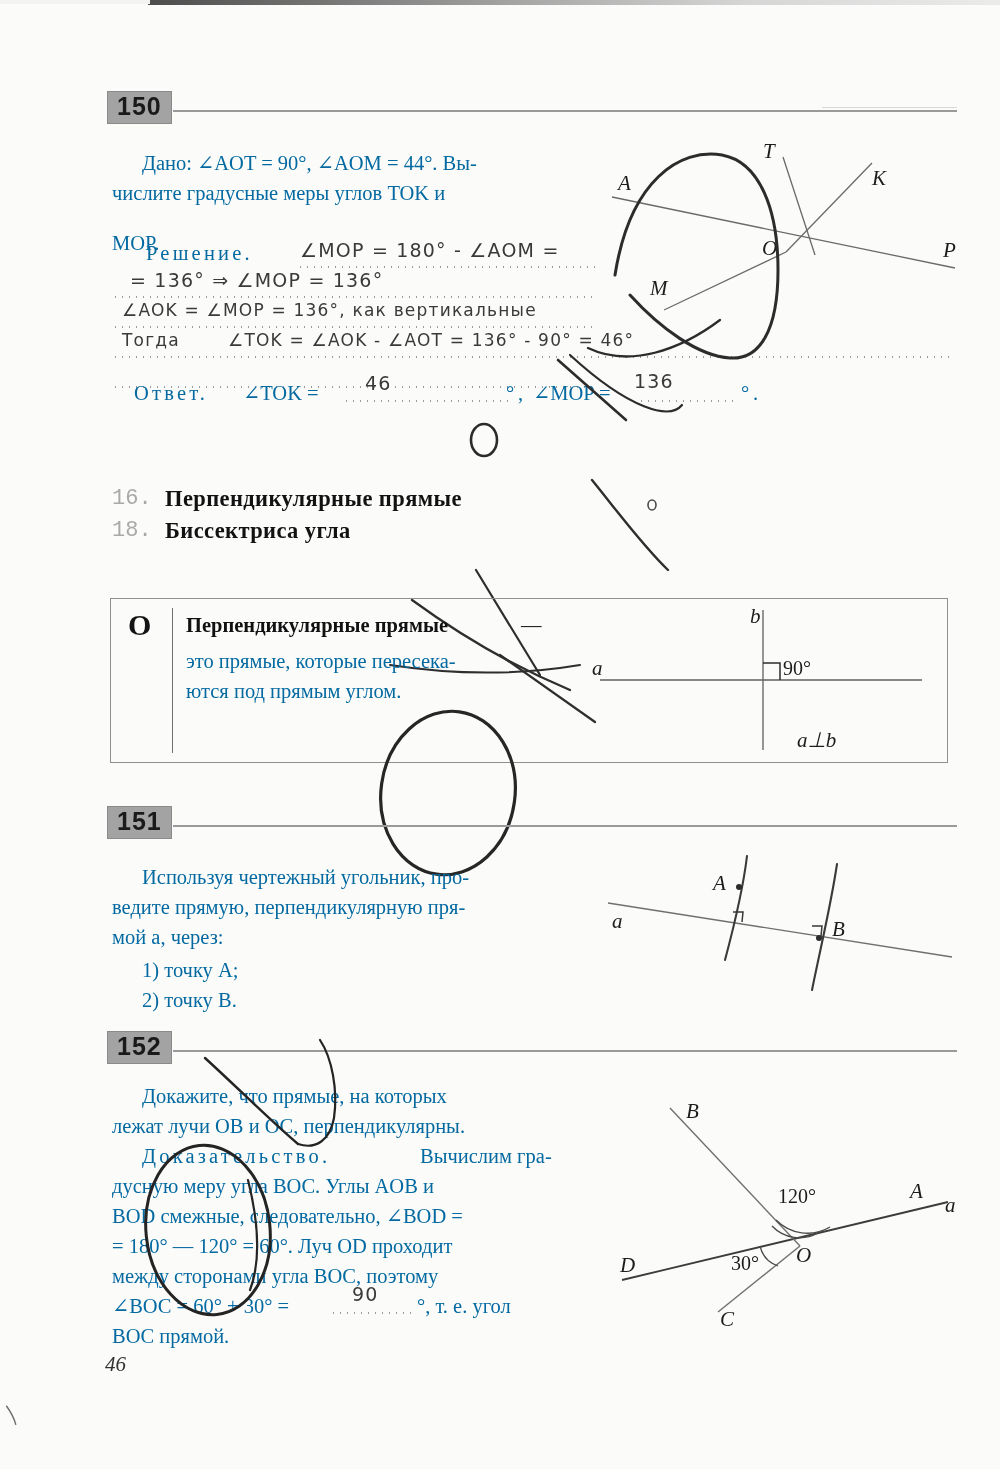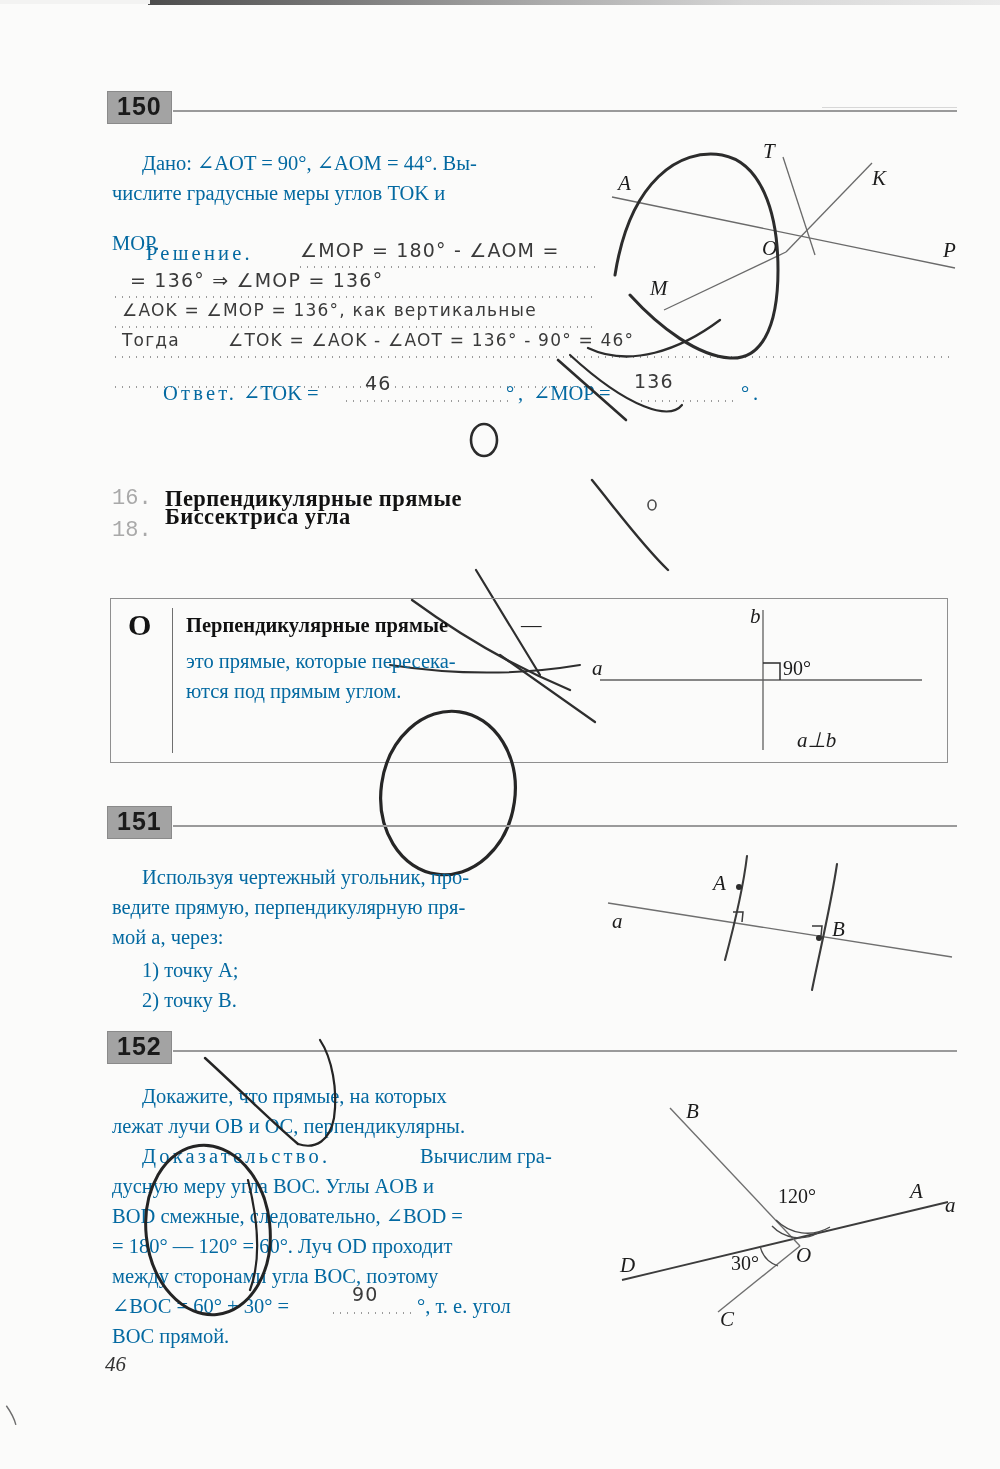--- a/index.html
+++ b/index.html
@@ -86,21 +86,21 @@
   <div class="dotline" style="left:112px;top:326px;width:483px;"></div>
   <div class="dotline" style="left:112px;top:356px;width:838px;"></div>
   <div class="dotline" style="left:112px;top:386px;width:483px;"></div>
 
   <div class="hw" style="left:300px;top:239px;text-align:center;">∠MOP = 180° - ∠AOM =</div>
   <div class="hw" style="left:130px;top:269px;">= 136°   ⇒  ∠MOP = 136°</div>
   <div class="hw small" style="left:122px;top:300px;">∠AOK = ∠MOP = 136°, как вертикальные</div>
   <div class="hw small" style="left:122px;top:330px;">Тогда</div>
   <div class="hw small" style="left:228px;top:330px;">∠TOK = ∠AOK - ∠AOT = 136° - 90° = 46°</div>
 
-  <div class="para sp" style="left:163px;top:378px;">Ответ.</div>
+  <div class="para sp" style="left:134px;top:378px;">Ответ.</div>
   <div class="para" style="left:243px;top:378px;">∠TOK =</div>
   <div class="dotline" style="left:343px;top:400px;width:165px;"></div>
   <div class="hw" style="left:365px;top:372px;">46</div>
   <div class="para" style="left:506px;top:378px;">°</div>
   <div class="para" style="left:518px;top:378px;">,</div>
   <div class="para" style="left:533px;top:378px;">∠MOP =</div>
   <div class="dotline" style="left:638px;top:400px;width:100px;"></div>
   <div class="hw" style="left:634px;top:370px;">136</div>
   <div class="para" style="left:741px;top:378px;">°</div>
   <div class="para" style="left:753px;top:378px;">.</div>
@@ -129,21 +129,21 @@
     </g>
   </svg>
 
   <svg style="left:462px;top:418px;" width="50" height="50">
     <ellipse cx="22" cy="22" rx="13" ry="16" stroke="#2b2b2b" stroke-width="2.6" fill="none"></ellipse>
   </svg>
 
   <div class="secno" style="left:112px;top:486px;">16.</div>
   <div class="sectitle" style="left:165px;top:486px;">Перпендикулярные прямые</div>
   <div class="secno" style="left:112px;top:518px;">18.</div>
-  <div class="sectitle" style="left:165px;top:504px;">Биссектриса угла</div>
+  <div class="sectitle" style="left:165px;top:518px;">Биссектриса угла</div>
 
   <svg style="left:380px;top:460px;" width="320" height="260">
     <g stroke="#2e2e2e" fill="none" stroke-linecap="round">
       <path d="M212 20 C238 52, 262 85, 288 110" stroke-width="2.4"></path>
       <path d="M96 110 C120 150, 142 185, 160 215" stroke-width="2.2"></path>
       <path d="M32 140 C80 175, 130 205, 190 230" stroke-width="2.3"></path>
       <path d="M10 205 C75 215, 140 215, 200 205" stroke-width="2.0"></path>
       <path d="M120 195 L215 262" stroke-width="2.2"></path>
     </g>
     <ellipse cx="272" cy="45" rx="4" ry="5" stroke="#4a4a4a" stroke-width="1.6" fill="none"></ellipse>

